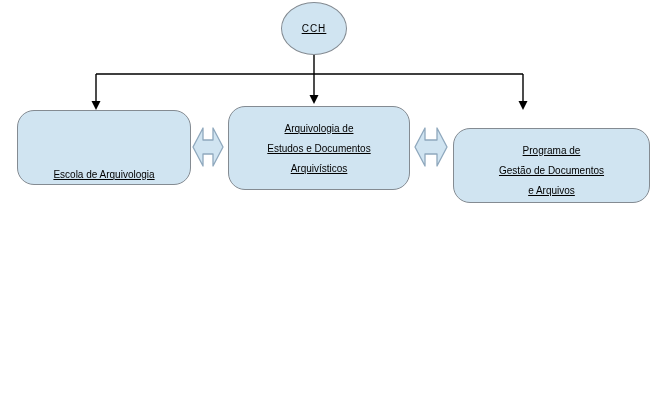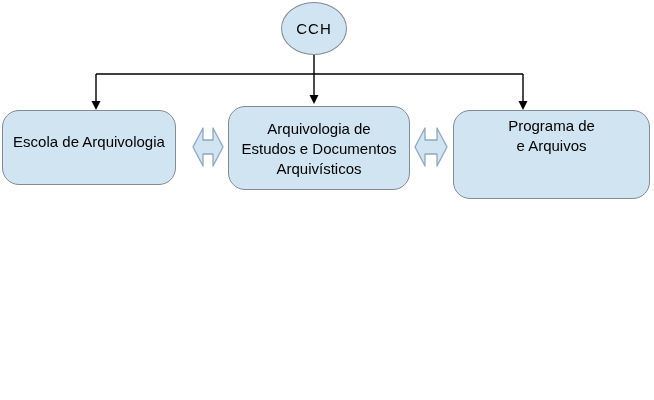--- a/index.html
+++ b/index.html
@@ -42,39 +42,40 @@
     stroke-width: 1.3;
     stroke-linejoin: round;
   }
   .node {
     position: absolute;
     box-sizing: border-box;
     background: var(--node-fill, #d0e4f1);
     border: 1px solid var(--node-border, #848b92);
     color: #000;
     text-align: center;
-    font-size: 15px;
+    font-size: 10px;
     line-height: 20px;
     overflow: hidden;
+    text-decoration: underline;
   }
   .node.rect {
     border-radius: 17px;
   }
   .node.ellipse {
     border-radius: 50%;
     display: flex;
     align-items: center;
     justify-content: center;
     letter-spacing: 1px;
     overflow: visible;
   }
   #node-root        { left: 281px; top: 2px;   width: 66px;  height: 53px; }
-  #node-escola      { left: 2px;   top: 110px; width: 174px; height: 75px; padding-top: 21px; }
+  #node-escola      { left: 17px;   top: 110px; width: 174px; height: 75px; padding-top: 54px; }
   #node-departamento{ left: 228px; top: 106px; width: 182px; height: 84px; padding-top: 12px; }
-  #node-programa    { left: 453px; top: 110px; width: 197px; height: 89px; padding-top: 5px; }
+  #node-programa    { left: 453px; top: 128px; width: 197px; height: 75px; padding-top: 12px; }
   .line { display: block; }
 </style>
 </head>
 <body>
 
 <div class="stage">
 
   <svg class="connectors" width="654" height="400" viewBox="0 0 654 400">
 
     <path class="connector-line" d="M314 55 V74 M96 74 H523 M96 74 V101 M314 74 V95 M523 74 V101"></path>
@@ -95,16 +96,17 @@
   </div>
 
   <div class="node rect" id="node-departamento">
     <span class="line">Arquivologia de</span>
     <span class="line">Estudos e Documentos</span>
     <span class="line">Arquivísticos</span>
   </div>
 
   <div class="node rect" id="node-programa">
     <span class="line">Programa de</span>
+    <span class="line">Gestão de Documentos</span>
     <span class="line">e Arquivos</span>
   </div>
 
 </div>
 
 </body></html>

